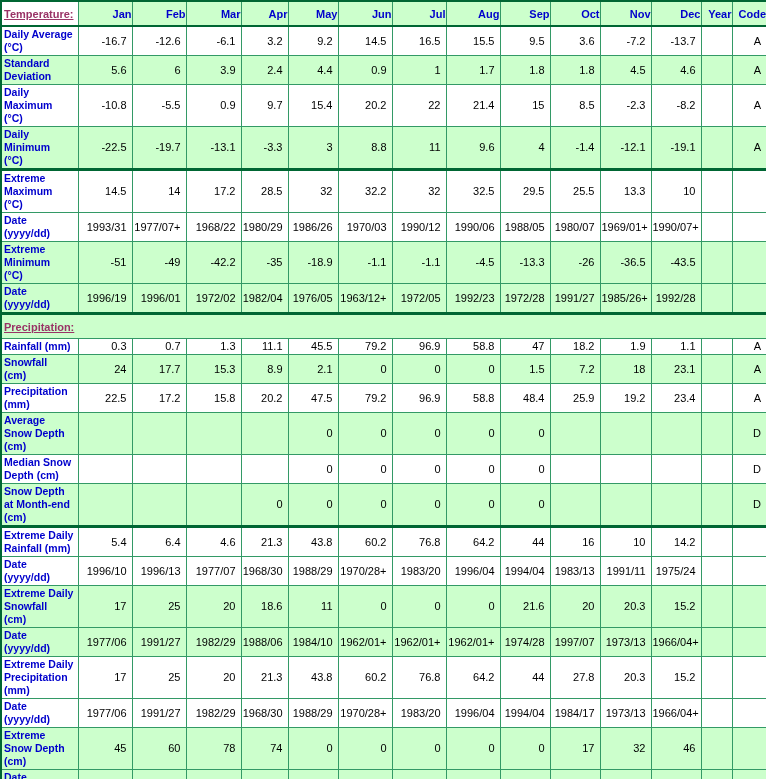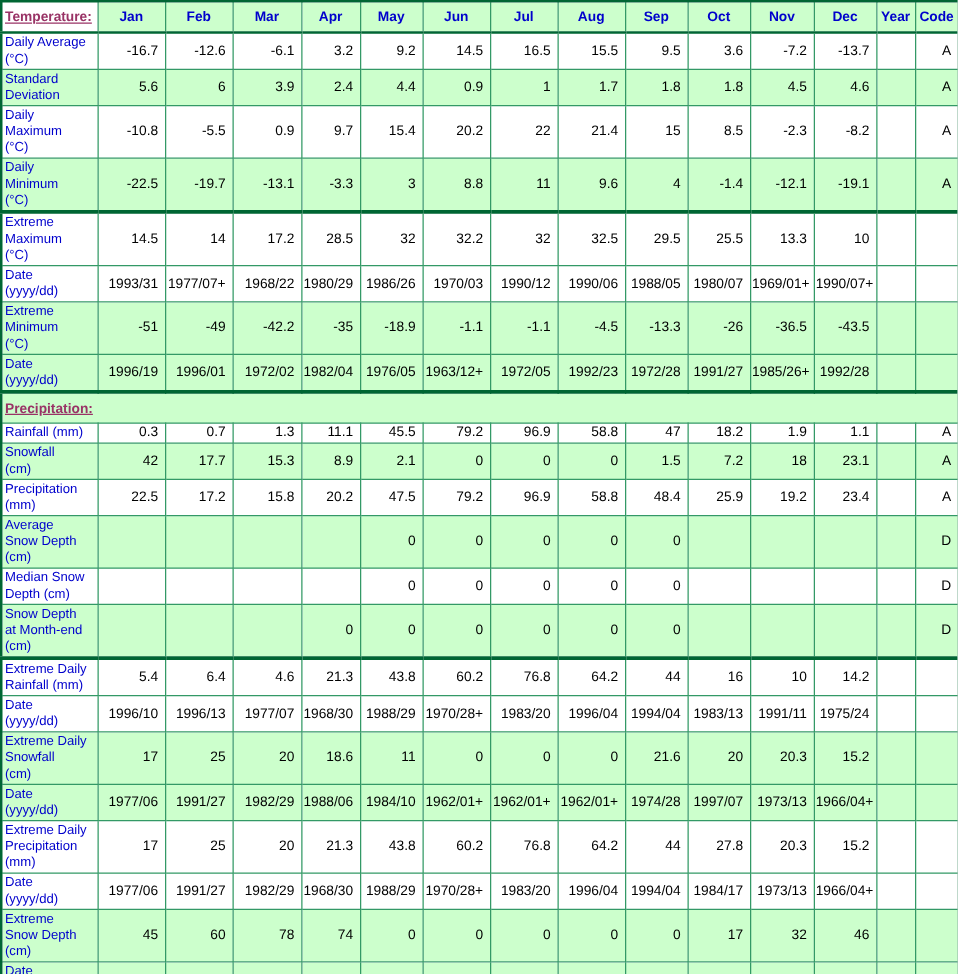--- a/index.html
+++ b/index.html
@@ -9,38 +9,38 @@
     table-layout:fixed;
     width:766px;
     border:2px solid #006633;
     background:#ffffff;
   }
   td,th{border:1px solid #339966;vertical-align:middle;overflow:hidden;}
   .label-cell{
     text-align:left;
     padding:1px 1px 1px 2px;
     color:#0000cc;
-    font-weight:normal;
+    font-weight:bold;
     font-size:10.5px;
     line-height:13px;
     white-space:pre-line;
     background:#ffffff;
   }
   .val{
     text-align:right;
     padding:1px 5px 1px 1px;
     font-size:11px;
     line-height:13px;
     color:#000000;
     white-space:nowrap;
     background:#ffffff;
   }
   .bold-val{font-weight:normal;}
   .col-h{
-    text-align:center;
+    text-align:right;
     color:#0000cc;
     font-weight:bold;
     font-size:11px;
     line-height:14px;
     padding:2px 0;
     background:#ccffcc;
   }
   tr.bg-green .label-cell, tr.bg-green .val{background:#ccffcc;}
   tr.header-row th{border-bottom:2px solid #006633;}
   tr.sep td, tr.sep th{border-top:3px solid #006633;}
@@ -263,21 +263,21 @@
         <td class="val">47</td>
         <td class="val">18.2</td>
         <td class="val">1.9</td>
         <td class="val">1.1</td>
         <td class="val"></td>
         <td class="val">A</td>
       </tr>
       <tr class="bg-green">
         <th class="label-cell">Snowfall
 (cm)</th>
-        <td class="val">42</td>
+        <td class="val">24</td>
         <td class="val">17.7</td>
         <td class="val">15.3</td>
         <td class="val">8.9</td>
         <td class="val">2.1</td>
         <td class="val">0</td>
         <td class="val">0</td>
         <td class="val">0</td>
         <td class="val">1.5</td>
         <td class="val">7.2</td>
         <td class="val">18</td>

